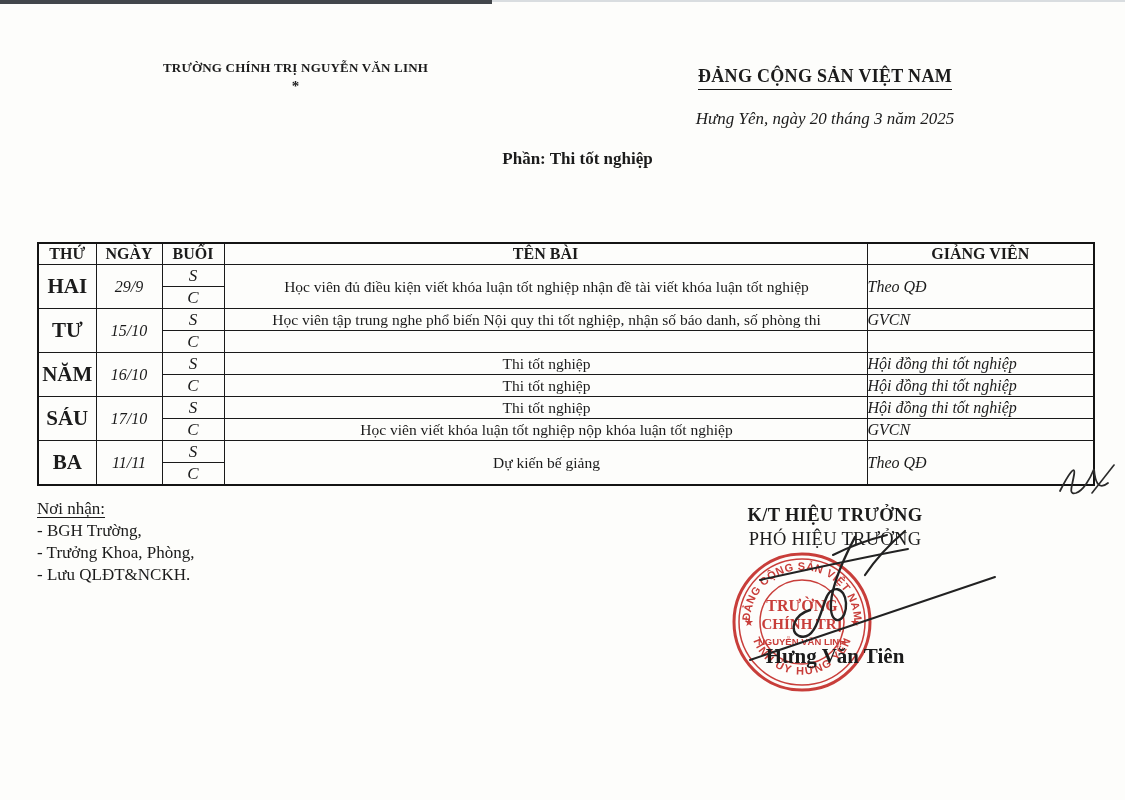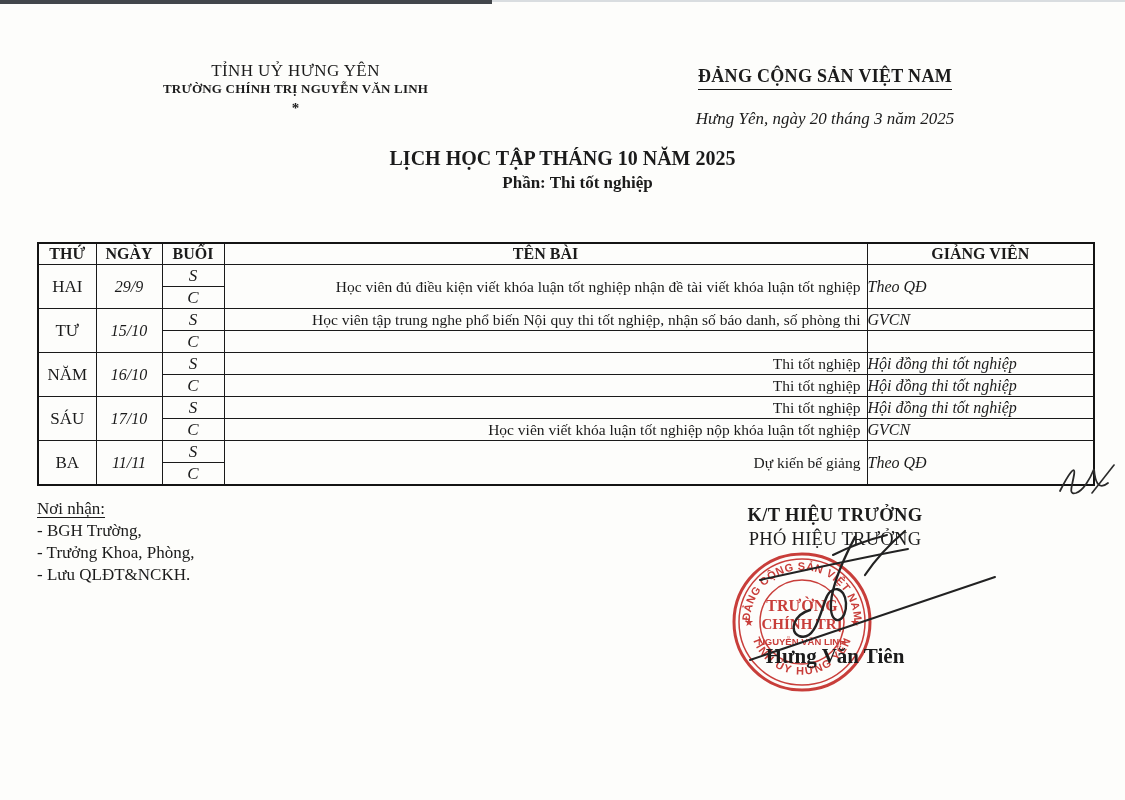--- a/index.html
+++ b/index.html
@@ -25,24 +25,24 @@
   
   .title{left:0;top:146px;width:1125px;text-align:center;line-height:1.2;}
   .title .t1{font-size:20px;font-weight:700;}
   .title .t2{font-size:20px;font-weight:700;margin-top:3px;letter-spacing:.2px;}
   .title .t3{font-size:17px;font-weight:700;margin-top:3px;padding-left:30px;}
   
   table.sched{position:absolute;left:37px;top:242px;border-collapse:collapse;table-layout:fixed;
     width:1056px;border:2px solid #141414;}
   .sched td,.sched th{border:1px solid #1a1a1a;padding:0;vertical-align:middle;overflow:hidden;}
   .sched th{font-size:16px;font-weight:700;height:20px;text-align:center;}
-  .sched td.thu{font-size:17px;font-weight:400;text-align:center;}
+  .sched td.thu{font-size:21px;font-weight:700;text-align:center;}
   .sched td.ngay{font-size:16px;text-align:center;font-style:italic;}
   .sched td.buoi{font-size:17px;font-style:italic;text-align:center;height:21px;}
-  .sched td.tenbai{font-size:15.5px;text-align:right;padding:0 6px 0 8px;}
+  .sched td.tenbai{font-size:15.5px;text-align:center;padding:0 6px 0 8px;}
   .sched td.gv{font-size:16px;font-style:italic;text-align:left;}
   .c-thu{width:58px;} .c-ngay{width:66px;} .c-buoi{width:62px;} .c-tenbai{width:643px;} .c-gv{width:227px;}
   
   .recipients{left:37px;top:498px;font-size:17px;line-height:22px;}
   .recipients .rt{text-decoration:underline;text-underline-offset:3px;}
   .sigblock{left:700px;top:503px;width:270px;text-align:center;line-height:1.3;}
   .sigblock .s1{font-size:18.5px;font-weight:700;letter-spacing:.3px;}
   .sigblock .s2{font-size:18.5px;font-weight:400;letter-spacing:.3px;}
   .signer-name{left:700px;top:644px;width:270px;text-align:center;font-size:21px;font-weight:700;z-index:4;}
   .stamp-svg{left:692px;top:512px;z-index:2;opacity:.93;}
@@ -52,31 +52,29 @@
   .stamp-arc{font-family:"Liberation Sans","DejaVu Sans",sans-serif;font-weight:700;}
   .stamp-sans{font-family:"Liberation Sans","DejaVu Sans",sans-serif;font-weight:700;}
 </style>
 </head>
 <body>
 
 <div class="abs scan-line"></div>
 <div class="abs scan-strip"></div>
 
 <div class="abs hdr-left">
-  <div class="l1">TỈNH UỶ HƯNG YÊN</div>
   <div class="l2">TRƯỜNG CHÍNH TRỊ NGUYỄN VĂN LINH</div>
   <div class="star">*</div>
 </div>
 <div class="abs hdr-right">
   <div><span class="party">ĐẢNG CỘNG SẢN VIỆT NAM</span></div>
   <div class="dateline">Hưng Yên, ngày 20 tháng 3 năm 2025</div>
 </div>
 
 <div class="abs title">
-  <div class="t1">LỊCH HỌC TẬP THÁNG 10 NĂM 2025</div>
   <div class="t3">Phần: Thi tốt nghiệp</div>
 </div>
 
 <table class="sched">
   <colgroup>
     <col class="c-thu">
       <col class="c-ngay">
       <col class="c-buoi">
       <col class="c-tenbai">
       <col class="c-gv">

